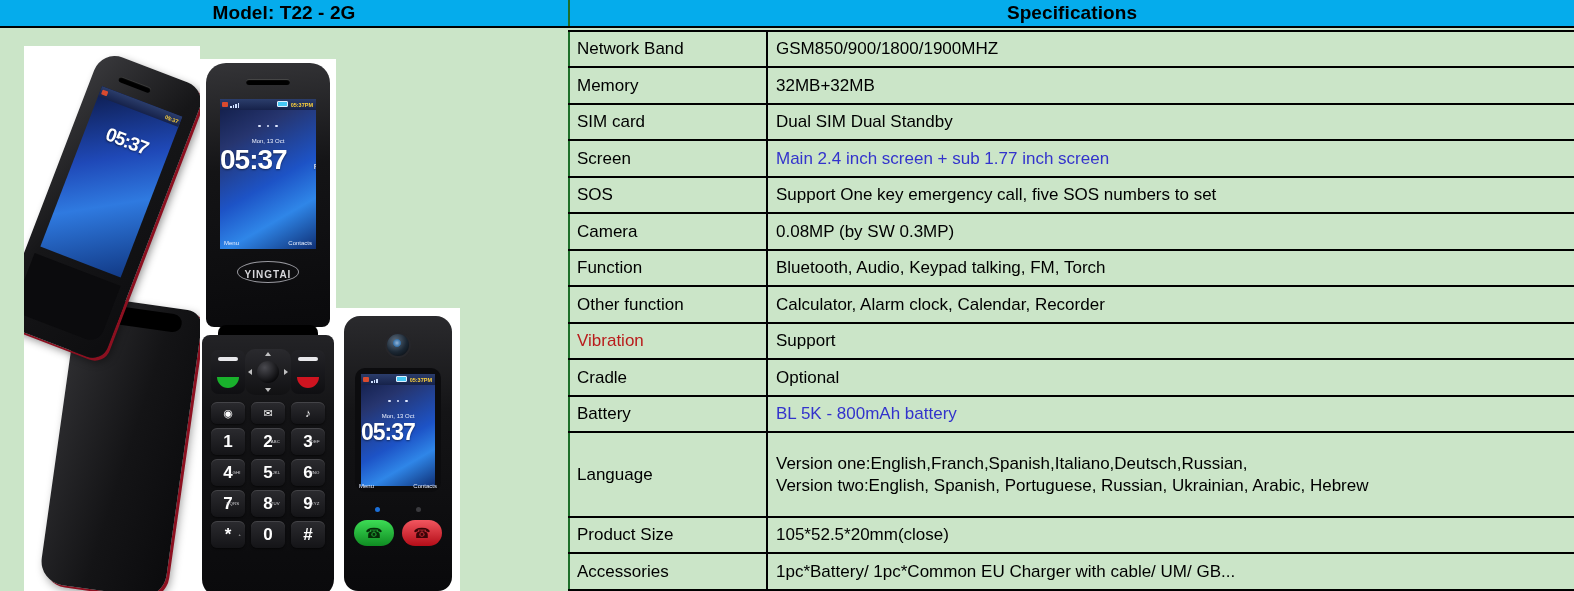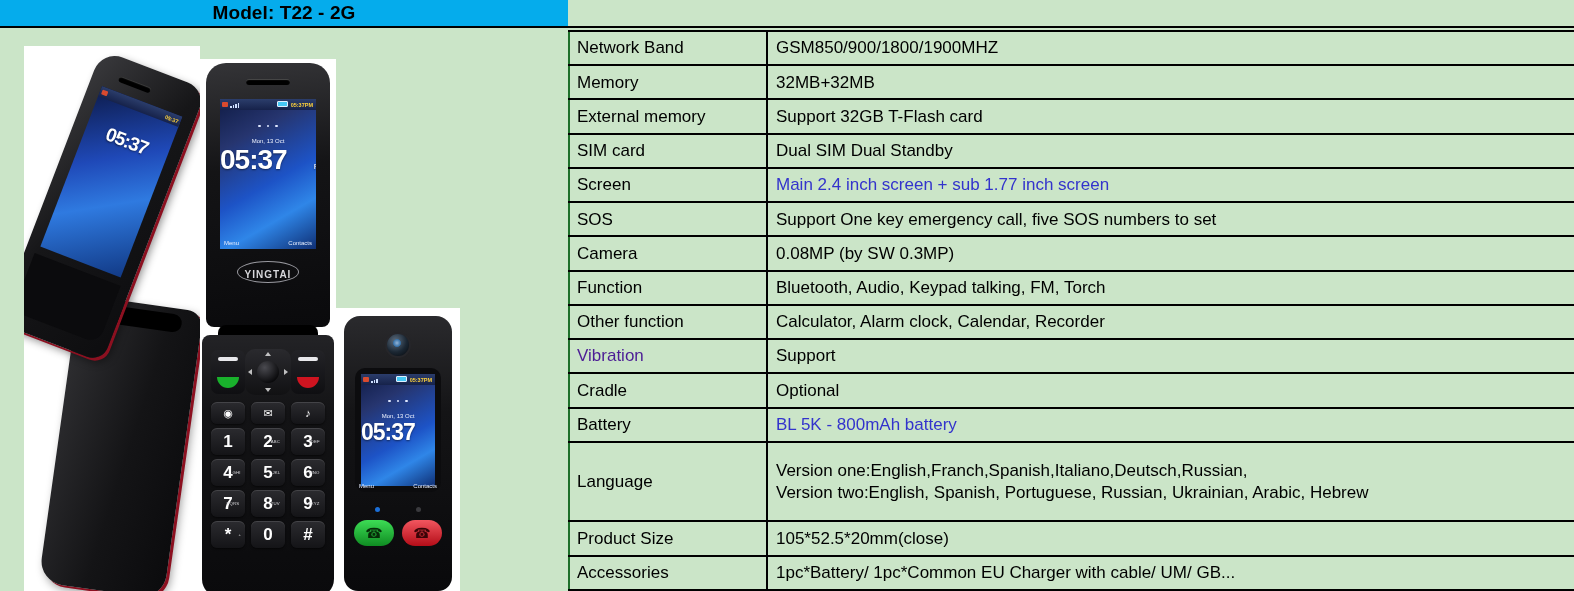--- a/index.html
+++ b/index.html
@@ -269,32 +269,33 @@
     white-space: nowrap;
     line-height: 1.15;
   }
   .spec-table tr td.label {
     width: 198px;
     border-left: 2px solid #1e6f2a;
     border-right: 2px solid #000;
     padding-left: 7px;
   }
   .spec-table tr td.value { padding-left: 8px; }
-  td.label.muted { color: #4c1d95; }
+  td.label.muted { color: #b91c1c; }
   td.value.accent { color: #3333cc; }
   .lang-cell { white-space: normal; }
   .lang-cell div { margin: 3px 0; }
 </style>
 </head>
 <body>
 
 <div id="page">
 
   <div class="header-row">
     <div class="header-cell header-model">Model: T22 - 2G</div>
+    <div class="header-cell header-spec">Specifications</div>
   </div>
 
   <div class="gallery">
 
     <div class="photo photo-a">
       <div class="pa-wrap">
         <div class="pa-base">
           <div class="pa-hinge"></div>
         </div>
         <div class="pa-lid">
@@ -476,24 +477,20 @@
 
       <tr>
         <td class="label">Network Band</td>
         <td class="value">GSM850/900/1800/1900MHZ</td>
       </tr>
       <tr>
         <td class="label">Memory</td>
         <td class="value">32MB+32MB</td>
       </tr>
       <tr>
-        <td class="label">External memory</td>
-        <td class="value">Support 32GB T-Flash card</td>
-      </tr>
-      <tr>
         <td class="label">SIM card</td>
         <td class="value">Dual SIM Dual Standby</td>
       </tr>
       <tr>
         <td class="label">Screen</td>
         <td class="value accent">Main 2.4 inch screen + sub 1.77 inch screen</td>
       </tr>
       <tr>
         <td class="label">SOS</td>
         <td class="value">Support One key emergency call, five SOS numbers to set</td>

